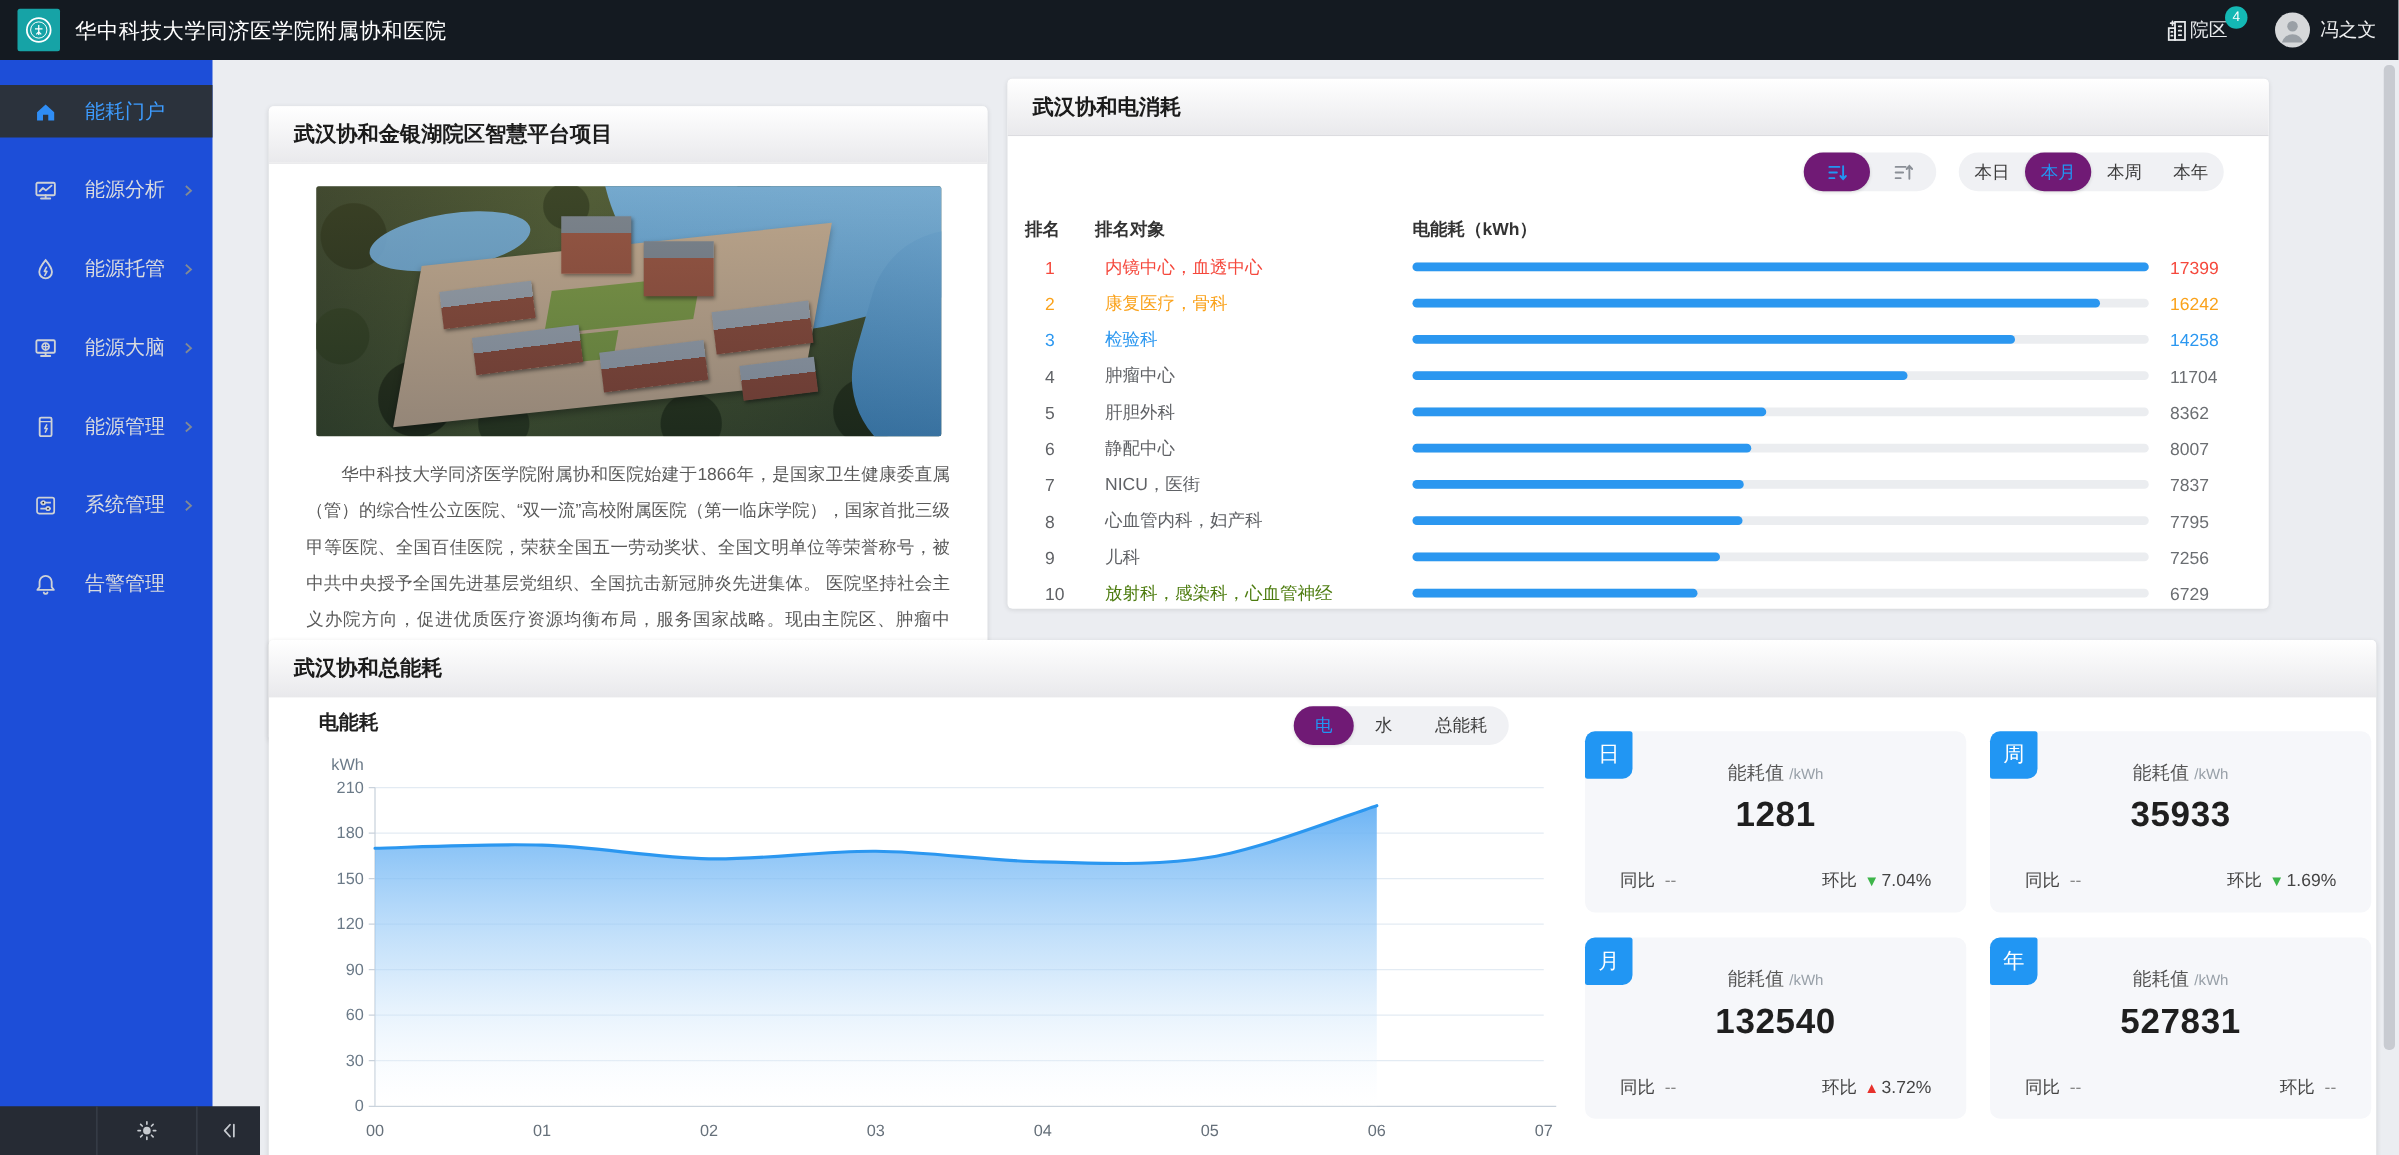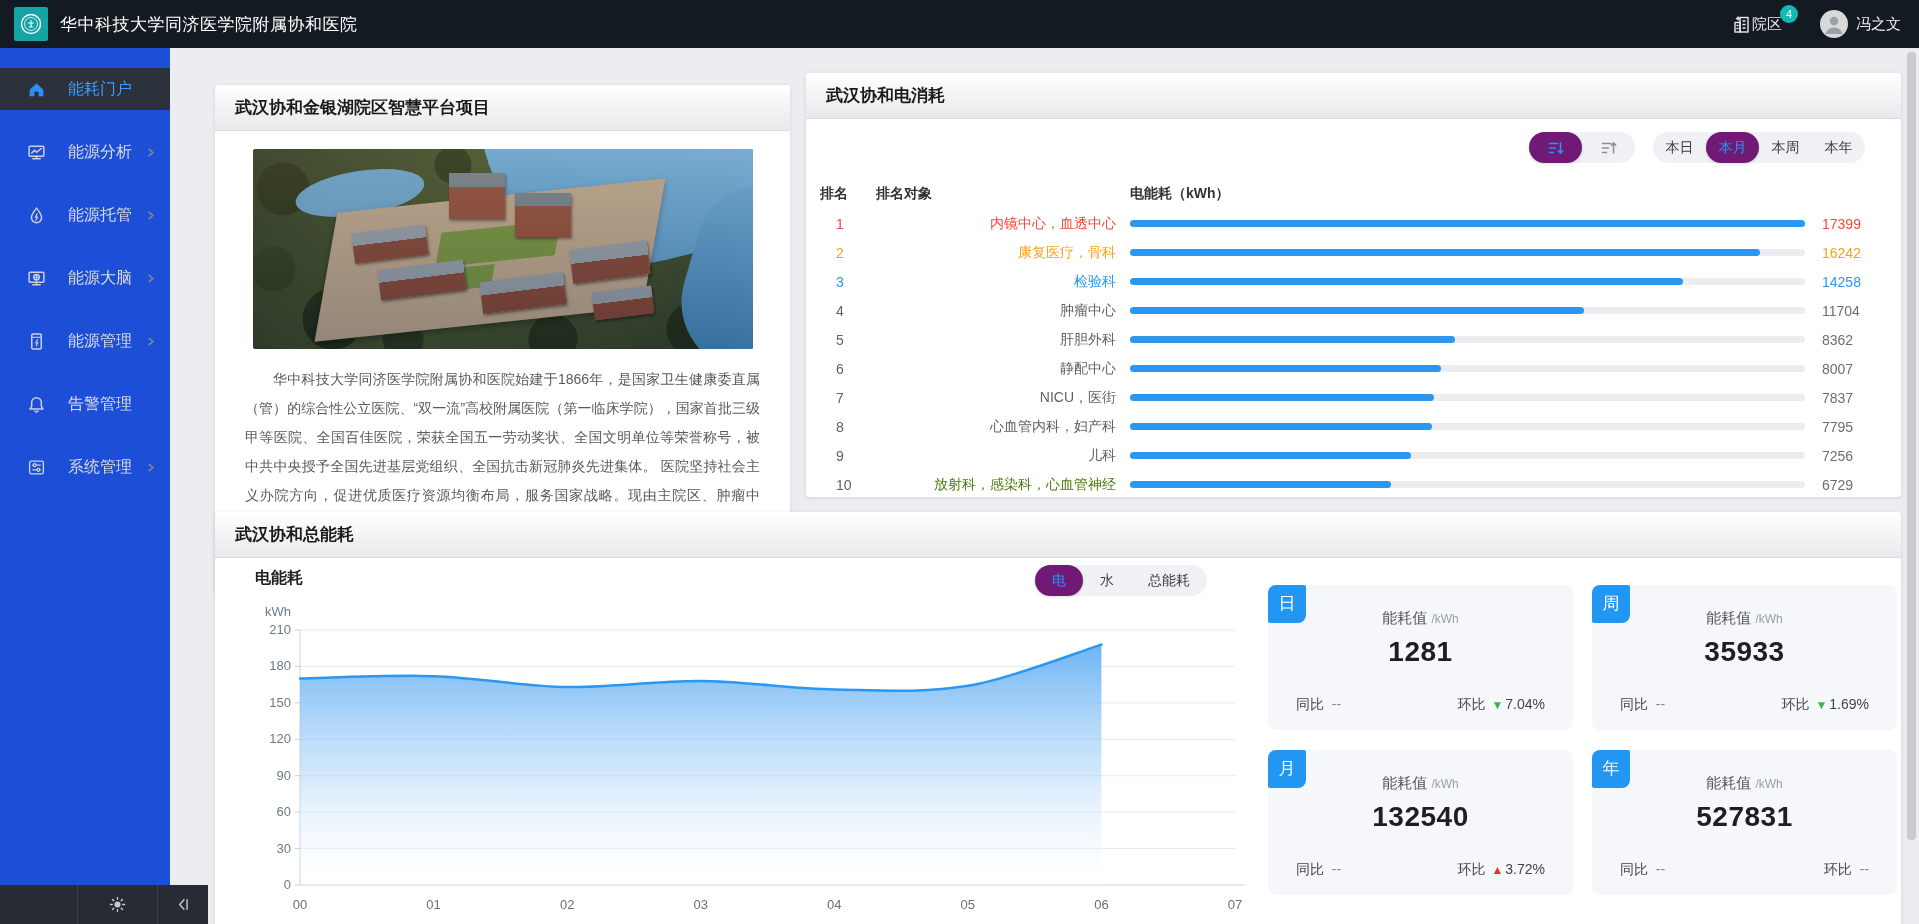--- a/index.html
+++ b/index.html
@@ -29,21 +29,21 @@
   .side-foot { position:absolute; left:0; bottom:0; width:208px; height:39px; background:#262b34; display:flex; z-index:7; }
   .foot-cell { display:flex; align-items:center; justify-content:center; color:#c7cbd0; border-left:1px solid #3a414b; cursor:pointer; }
   .foot-cell:first-child { border-left:none; width:77px; cursor:default; }
   .foot-cell.mid { width:80px; }
   .foot-cell.end { flex:1; }
 
   
   .card { position:absolute; background:#ffffff; border-radius:4px; box-shadow:0 1px 4px rgba(0,0,0,.10); }
   .card-hd { height:46px; background:linear-gradient(180deg,#ffffff,#e9e9ec); border-bottom:1px solid #dcdce0; border-radius:4px 4px 0 0; display:flex; align-items:center; padding-left:20px; font-size:17px; font-weight:700; color:#1b1b1b; }
   #card-project { left:215px; top:85px; width:575px; height:508px; }
-  #card-electric { left:806px; top:73px; width:1095px; height:424px; }
+  #card-electric { left:806px; top:63px; width:1009px; height:424px; }
   #card-total { left:215px; top:512px; width:1686px; height:440px; }
 
   
   .proj-body { padding:18px 30px 0 30px; }
   .img-wrap { position:relative; width:500px; height:200px; margin:0 auto; overflow:hidden; border-radius:2px;
     background:linear-gradient(115deg,#2c3a24 0%,#40512d 38%,#38482a 72%,#2e3d25 100%); }
   .img-trees { position:absolute; inset:0;
     background-image:
       radial-gradient(circle at 6% 20%, #243018 0 26px, transparent 27px),
       radial-gradient(circle at 16% 85%, #1f2a15 0 30px, transparent 31px),
@@ -67,21 +67,21 @@
   .elec-controls { display:flex; justify-content:flex-end; align-items:center; gap:18px; margin:13px 36px 0 0; }
   .pill { background:#f0f1f4; border-radius:16px; height:31px; display:flex; align-items:center; }
   .pill-cell { width:53px; height:31px; display:flex; align-items:center; justify-content:center; font-size:14px; color:#3c3c3c; cursor:pointer; border-radius:16px; }
   .pill-cell.on { background:#701a75; color:#2196f3; box-shadow:0 1px 3px rgba(0,0,0,.14); }
   .rank-table { margin:16px 36px 18px 14px; }
   .rank-grid { display:grid; grid-template-columns:56px 240px 1fr 60px; align-items:center; }
   .rank-head { height:30px; font-size:14px; font-weight:700; color:#333; }
   .rank-head .h-val { padding-left:14px; }
   .rank-row { height:29px; font-size:14px; }
   .r-rank { padding-left:16px; }
-  .r-name { padding-left:8px; white-space:nowrap; overflow:hidden;text-align:right; }
+  .r-name { padding-left:8px; white-space:nowrap; overflow:hidden; }
   .bar-track { margin-left:14px; height:7px; background:#ebedf0; border-radius:4px; position:relative; }
   .bar-fill { position:absolute; left:0; top:0; height:7px; border-radius:4px; background:#2b97f0; }
   .r-val { padding-left:17px; }
 
   
   .chart-title { position:absolute; left:40px; top:56px; font-size:16px; font-weight:700; color:#222; }
   .chart-tabs { position:absolute; left:820px; top:53px; }
   .chart-tabs .pill-cell { width:auto; padding:0 17px; }
   #energy-chart { position:absolute; left:30px; top:88px; }
   .stat-panel { position:absolute; left:1053px; top:73px; display:grid; grid-template-columns:305px 305px; grid-auto-rows:145px; column-gap:19px; row-gap:20px; }
@@ -203,42 +203,42 @@
       </span>
       <span class="s-label">能源管理</span>
       <span class="s-arrow">
           <svg width="11" height="11" viewBox="0 0 12 12" fill="none" stroke="currentColor" stroke-width="1.6">
             <path d="M4 2 l4.5 4 L4 10"></path>
           </svg>
         </span>
     </div>
     <div class="side-item">
       <span class="s-icon">
-        <svg width="19" height="19" viewBox="0 0 18 18" fill="none" stroke="currentColor" stroke-width="1.4">
-            <path d="M9 2.5 a4.6 4.6 0 0 1 4.6 4.6 V11 l1.6 2.2 H2.8 L4.4 11 V7.1 A4.6 4.6 0 0 1 9 2.5 Z" stroke-linejoin="round"></path>
-            <path d="M7.6 15.2 a1.5 1.5 0 0 0 2.8 0" stroke-linecap="round"></path>
-          </svg>
-      </span>
-      <span class="s-label">告警管理</span>
-    </div>
-    <div class="side-item">
-      <span class="s-icon">
         <svg width="19" height="19" viewBox="0 0 18 18" fill="none" stroke="currentColor" stroke-width="1.3">
             <rect x="2.5" y="3" width="13" height="12" rx="1.5"></rect>
             <path d="M5 6.8 h8 M5 11.2 h8"></path>
             <circle cx="7.2" cy="6.8" r="1.3" fill="#10151d"></circle>
             <circle cx="10.8" cy="11.2" r="1.3" fill="#10151d"></circle>
           </svg>
       </span>
       <span class="s-label">系统管理</span>
       <span class="s-arrow">
           <svg width="11" height="11" viewBox="0 0 12 12" fill="none" stroke="currentColor" stroke-width="1.6">
             <path d="M4 2 l4.5 4 L4 10"></path>
           </svg>
         </span>
+    </div>
+    <div class="side-item">
+      <span class="s-icon">
+        <svg width="19" height="19" viewBox="0 0 18 18" fill="none" stroke="currentColor" stroke-width="1.4">
+            <path d="M9 2.5 a4.6 4.6 0 0 1 4.6 4.6 V11 l1.6 2.2 H2.8 L4.4 11 V7.1 A4.6 4.6 0 0 1 9 2.5 Z" stroke-linejoin="round"></path>
+            <path d="M7.6 15.2 a1.5 1.5 0 0 0 2.8 0" stroke-linecap="round"></path>
+          </svg>
+      </span>
+      <span class="s-label">告警管理</span>
     </div>
   </div>
 
   <div class="side-foot">
     <div class="foot-cell"></div>
     <div class="foot-cell mid">
       <span>
         <svg width="17" height="17" viewBox="0 0 18 18" fill="none" stroke="currentColor" stroke-width="1.4">
             <circle cx="9" cy="9" r="3.2" fill="currentColor" stroke="none"></circle>
             <path d="M9 1.5v2 M9 14.5v2 M1.5 9h2 M14.5 9h2 M3.7 3.7l1.4 1.4 M12.9 12.9l1.4 1.4 M14.3 3.7l-1.4 1.4 M5.1 12.9l-1.4 1.4" stroke-linecap="round"></path>

